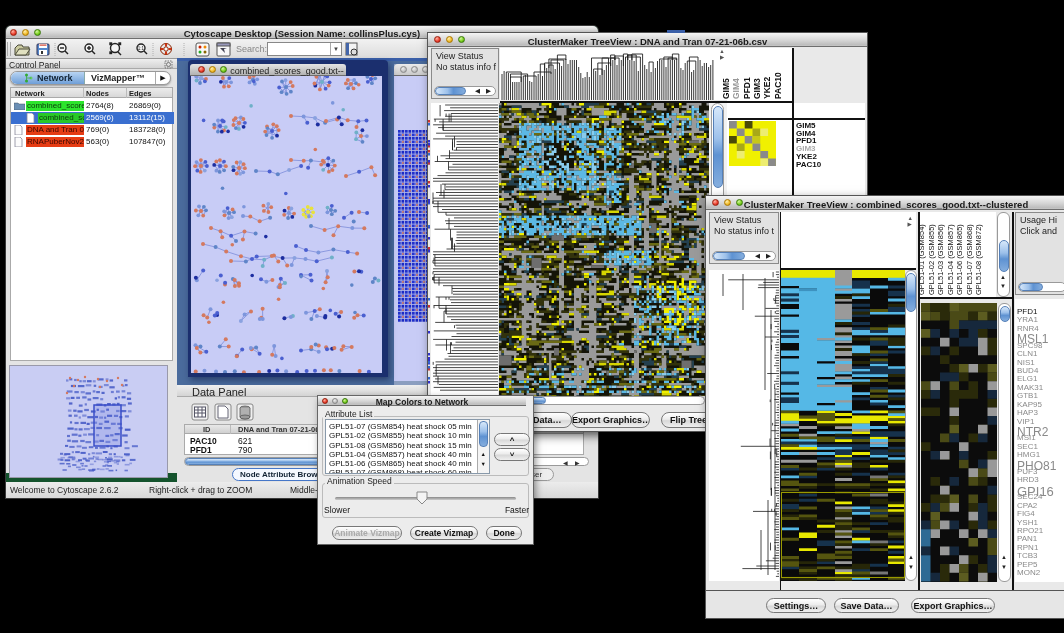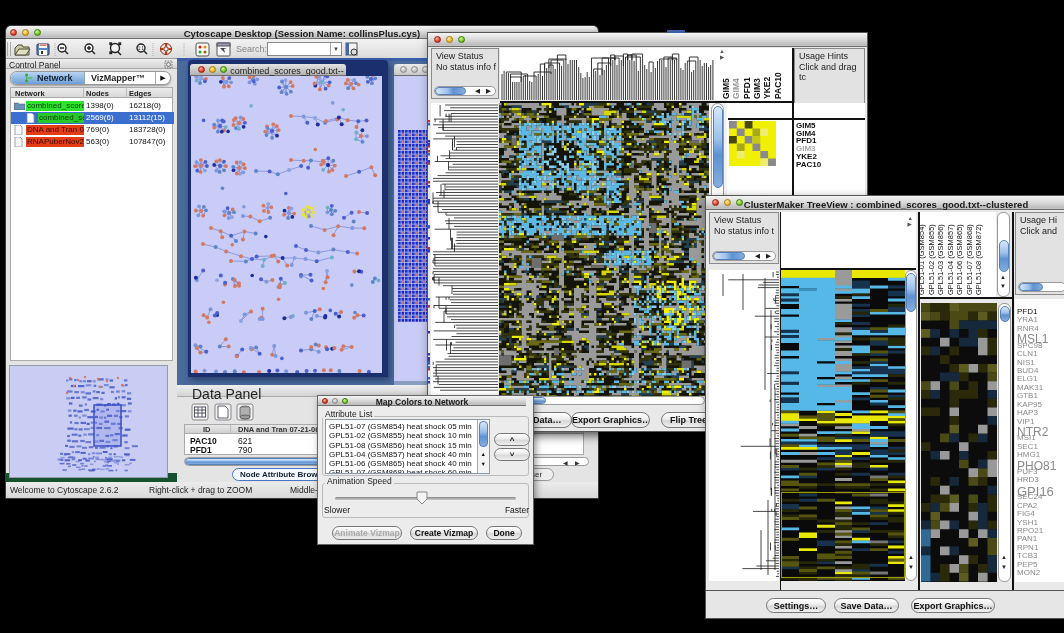--- a/index.html
+++ b/index.html
@@ -114,22 +114,22 @@
         <span class="ab" style="left:118px;top:1px">Edges</span>
         <i class="ab" style="left:72px;top:0;height:10px;border-left:1px solid #bbb"></i>
         <i class="ab" style="left:115px;top:0;height:10px;border-left:1px solid #bbb"></i>
       </div>
       <div class="ab" style="left:4px;top:39px;width:163px;height:263px;background:#fff;border:1px solid #aaa;border-top:none;font-size:8px;color:#111">
         <div class="ab" style="left:0;top:2px;width:163px;height:12px;">
           <svg class="ab" style="left:3px;top:2px" width="11" height="8">
             <path d="M0 1h4l1 1h6v6H0z" fill="#6b8fb5" stroke="#456" stroke-width=".5"></path>
           </svg>
           <span class="ab" style="left:15px;top:1px;background:#2ce42c;color:#0a3a0a;padding:0 1px;height:10px;width:58px;white-space:nowrap;overflow:hidden">combined_scores_</span>
-          <span class="ab" style="left:75px;top:1px;color:#111">1398(0)</span>
-          <span class="ab" style="left:118px;top:1px;color:#111">16218(0)</span>
+          <span class="ab" style="left:75px;top:1px;color:#111">2764(8)</span>
+          <span class="ab" style="left:118px;top:1px;color:#111">26869(0)</span>
         </div>
         <div class="ab" style="left:0;top:14px;width:163px;height:12px;background:#3a6fd0;color:#fff;">
           <svg class="ab" style="left:15px;top:1px" width="9" height="10">
             <path d="M1 0h5l2 2v8H1z" fill="#fff" stroke="#889" stroke-width=".8"></path>
           </svg>
           <span class="ab" style="left:27px;top:1px;background:#28c828;color:#0a3a0a;padding:0 1px;height:10px;width:46px;white-space:nowrap;overflow:hidden">combined_sco</span>
           <span class="ab" style="left:75px;top:1px;color:#fff">2569(6)</span>
           <span class="ab" style="left:118px;top:1px;color:#fff">13112(15)</span>
         </div>
         <div class="ab" style="left:0;top:26px;width:163px;height:12px;">
@@ -777,21 +777,21 @@
           <circle cx="32.4" cy="226.2" r="1.8" fill="#d4795f"></circle>
           <circle cx="26.0" cy="204.2" r="1.8" fill="#8aa2e0"></circle>
           <circle cx="167.7" cy="8.8" r="1.8" fill="#d4795f"></circle>
           <circle cx="41.3" cy="168.8" r="1.8" fill="#d4795f"></circle>
           <circle cx="12.6" cy="44.4" r="1.8" fill="#4a5fd0"></circle>
           <circle cx="139.3" cy="234.4" r="1.8" fill="#4a5fd0"></circle>
         </svg></div>
     </div>
     <div class="ab" style="left:171px;top:359px;width:421px;height:97px;background:#e4e4e4">
       <div class="ab" style="left:0;top:0;width:421px;height:12px;background:linear-gradient(#efefef,#d4d4d4);border-bottom:1px solid #aaa">
-        <div class="ab" style="left:15px;top:1px;font-size:14px;color:#222">Data Panel</div>
+        <div class="ab" style="left:15px;top:1px;font-size:11px;color:#222">Data Panel</div>
       </div>
       <svg class="ab" style="left:14px;top:18px" width="75" height="20">
 <rect x="1" y="1" width="16" height="16" rx="2" fill="#f0f0f0" stroke="#888"></rect>
         <g stroke="#556" stroke-width="1">
           <rect x="3.5" y="4" width="11" height="10" fill="#fff"></rect>
           <line x1="3.5" y1="7" x2="14.5" y2="7"></line>
           <line x1="3.5" y1="10" x2="14.5" y2="10"></line>
           <line x1="7" y1="4" x2="7" y2="14"></line>
           <line x1="11" y1="4" x2="11" y2="14"></line>
         </g>
@@ -830,20 +830,21 @@
       <span class="ab" style="left:143px;top:3px">Right-click + drag  to  ZOOM</span>
       <span class="ab" style="left:284px;top:3px">Middle-click + drag  to  PAN</span>
     </div>
   </div>
 <div class="ab" style="left:428px;top:33px;width:439px;height:398px;background:#e9e9e9;box-shadow:0 0 0 1px #555,3px 4px 10px rgba(0,0,0,.7)">
     <div class="ab" style="left:239px;top:-3px;width:18px;height:4px;background:#3a5fa8"></div>
     <div class="tb" style="position:absolute;left:0;top:0;right:0;height:14px">
       <i class="tl r" style="left:6px"></i>
       <i class="tl y" style="left:18px"></i>
       <i class="tl g" style="left:30px"></i>
+      <div class="ttxt" style="top:3px;font-size:9.5px">ClusterMaker TreeView : DNA and Tran 07-21-06b.csv</div>
     </div>
     <div class="gpanel" style="left:3px;top:15px;width:68px;height:51px">View Status<br>No status info f</div>
     <div class="sbtrack" style="left:6px;top:53px;width:62px;height:10px"></div>
     <div class="sbthumb" style="left:7px;top:54px;width:31px;height:8px"></div>
     <div class="ab" style="left:47px;top:54px;font-size:6.5px;color:#222">◀</div>
     <div class="ab" style="left:58px;top:54px;font-size:6.5px;color:#222">▶</div>
     <div class="ab" style="left:72px;top:15px;width:217px;height:52px"><svg width="217" height="52" viewBox="0 0 217 52">
         <rect width="217" height="52" fill="#fff"></rect>
         <path d="M2.0 52V26M4.1 52V23M6.3 52V27M8.4 52V25M10.5 52V30M12.6 52V34M14.8 52V34M16.9 52V34M19.0 52V34M21.2 52V34M23.3 52V34M25.4 52V27M27.6 52V33M29.7 52V33M31.8 52V34M34.0 52V30M36.1 52V33M38.2 52V26M40.3 52V33M42.5 52V28M44.6 52V22M46.7 52V20M48.9 52V20M51.0 52V26M53.1 52V22M55.2 52V21M57.4 52V22M59.5 52V16M61.6 52V18M63.8 52V14M65.9 52V12M68.0 52V16M70.2 52V12M72.3 52V12M74.4 52V12M76.5 52V12M78.7 52V19M80.8 52V25M82.9 52V30M85.1 52V29M87.2 52V24M89.3 52V29M91.5 52V34M93.6 52V28M95.7 52V23M97.8 52V25M100.0 52V27M102.1 52V27M104.2 52V22M106.4 52V17M108.5 52V12M110.6 52V18M112.8 52V12M114.9 52V12M117.0 52V17M119.1 52V13M121.3 52V12M123.4 52V18M125.5 52V13M127.7 52V12M129.8 52V12M131.9 52V12M134.1 52V13M136.2 52V20M138.3 52V23M140.4 52V26M142.6 52V22M144.7 52V17M146.8 52V21M149.0 52V17M151.1 52V24M153.2 52V23M155.4 52V20M157.5 52V13M159.6 52V12M161.8 52V12M163.9 52V12M166.0 52V19M168.1 52V14M170.3 52V12M172.4 52V12M174.5 52V12M176.7 52V12M178.8 52V18M180.9 52V20M183.0 52V22M185.2 52V15M187.3 52V17M189.4 52V20M191.6 52V24M193.7 52V22M195.8 52V16M198.0 52V13M200.1 52V12M202.2 52V18M204.3 52V15M206.5 52V15M208.6 52V19M210.7 52V17M212.9 52V12M131.9 12V6H142.6V22M48.9 20V17H53.1V22M6.3 27V24H21.2V34M110.6 18V7H114.9V12M114.9 12V8H123.4V18M159.6 12V11H176.7V12M123.4 18V6H127.7V12M51.0 26V12H63.8V14M34.0 30V24H51.0V26M127.7 12V7H136.2V20M97.8 25V15H110.6V18M127.7 12V7H131.9V12M102.1 27V10H119.1V13M10.5 30V29H21.2V34M57.4 22V7H65.9V12M168.1 14V10H176.7V12M93.6 28V21H102.1V27M149.0 17V14H153.2V23M187.3 17V13H195.8V16M48.9 20V11H65.9V12M172.4 12V6H178.8V18M189.4 20V9H198.0V13M44.6 22V15H59.5V16M23.3 34V28H36.1V33M110.6 18V10H114.9V12M163.9 12V9H172.4V12M125.5 13V9H140.4V26M40.3 33V16H44.6V22M10.5 30V26H27.6V33M91.5 34V10H108.5V12" stroke="#222" stroke-width="0.9" fill="none"></path>
       </svg></div>
@@ -851,21 +852,20 @@
     <div class="ab" style="left:299px;top:15px;width:65px;height:53px;background:#fff">
       <div class="vlabel" style="left:4px;bottom:2px;font-size:8.5px;font-weight:bold;color:#111">GIM5</div>
       <div class="vlabel" style="left:14px;bottom:2px;font-size:8.5px;font-weight:bold;color:#999">GIM4</div>
       <div class="vlabel" style="left:25px;bottom:2px;font-size:8.5px;font-weight:bold;color:#111">PFD1</div>
       <div class="vlabel" style="left:35px;bottom:2px;font-size:8.5px;font-weight:bold;color:#111">GIM3</div>
       <div class="vlabel" style="left:45px;bottom:2px;font-size:8.5px;font-weight:bold;color:#111">YKE2</div>
       <div class="vlabel" style="left:56px;bottom:2px;font-size:8.5px;font-weight:bold;color:#111">PAC10</div>
     </div>
     <div class="ab" style="left:72px;top:67.5px;width:292px;height:2px;background:#111"></div>
     <div class="ab" style="left:364px;top:15px;width:2px;height:166px;background:#111"></div>
-    <div class="gpanel" style="left:366px;top:15px;width:71px;height:68px">Usage Hints<br>Click and drag tc</div>
     <div class="sbtrack" style="left:369px;top:71px;width:64px;height:10px"></div>
     <div class="sbthumb" style="left:370px;top:72px;width:32px;height:8px"></div>
     <div class="ab" style="left:412px;top:72px;font-size:6.5px;color:#222">◀</div>
     <div class="ab" style="left:423px;top:72px;font-size:6.5px;color:#222">▶</div>
     <div class="ab" style="left:3px;top:70px;width:67px;height:292px"><svg width="67" height="292" viewBox="0 0 67 292">
         <rect width="67" height="292" fill="#fff"></rect>
         <path d="M67 2.0H14.1M67 4.8H19.1M67 7.6H13.1M67 10.5H20.1M67 13.3H14.1M67 16.1H2.9M67 18.9H8.1M67 21.8H2.1M67 24.6H7.1M67 27.4H12.1M67 30.2H5.1M67 33.1H14.1M67 35.9H2.1M67 38.7H25.5M67 41.5H25.5M67 44.4H25.5M67 47.2H22.5M67 50.0H18.5M67 52.8H9.5M67 55.6H14.5M67 58.5H3.7M67 61.3H21.5M67 64.1H17.5M67 66.9H17.5M67 69.8H14.5M67 72.6H6.5M67 75.4H2.0M67 78.2H2.0M67 81.1H11.0M67 83.9H15.0M67 86.7H14.0M67 89.5H5.0M67 92.4H8.0M67 95.2H2.0M67 98.0H2.5M67 100.8H2.7M67 103.6H2.0M67 106.5H11.0M67 109.3H7.0M67 112.1H15.0M67 114.9H23.0M67 117.8H14.0M67 120.6H15.0M67 123.4H23.0M67 126.2H3.5M67 129.1H25.5M67 131.9H25.5M67 134.7H25.5M67 137.5H24.5M67 140.4H25.5M67 143.2H22.5M67 146.0H15.5M67 148.8H2.1M67 151.6H2.0M67 154.5H4.0M67 157.3H2.0M67 160.1H2.0M67 162.9H3.9M67 165.8H2.0M67 168.6H2.0M67 171.4H3.2M67 174.2H2.0M67 177.1H2.0M67 179.9H3.0M67 182.7H12.0M67 185.5H21.0M67 188.4H22.0M67 191.2H22.0M67 194.0H4.7M67 196.8H19.0M67 199.6H20.0M67 202.5H2.6M67 205.3H8.0M67 208.1H13.0M67 210.9H15.0M67 213.8H16.0M67 216.6H20.0M67 219.4H4.2M67 222.2H24.5M67 225.1H25.5M67 227.9H2.8M67 230.7H25.5M67 233.5H20.5M67 236.4H2.1M67 239.2H24.5M67 242.0H4.4M67 244.8H22.5M67 247.6H20.5M67 250.5H16.5M67 253.3H17.5M67 256.1H13.5M67 258.9H4.5M67 261.8H5.2M67 264.6H2.0M67 267.4H3.8M67 270.2H2.0M67 273.1H2.0M67 275.9H4.0M67 278.7H2.0M67 281.5H8.0M67 284.4H2.7M67 287.2H9.0M2.0 157.3V160.1M2.0 174.2V177.1M21.0 182.7V191.2M20.5 239.2V242.0M8.0 194.0V205.3M23.5 222.2V225.1M18.5 47.2V55.6M2.0 174.2V177.1M14.0 81.1V86.7M18.0 194.0V196.8M13.0 86.7V95.2M9.1 2.0V13.3M13.0 208.1V219.4M7.0 273.1V281.5M7.0 98.0V109.3M3.2 171.4V179.9M12.1 21.8V27.4M25.5 44.4V47.2M2.0 174.2V177.1M23.5 33.1V44.4M17.5 58.5V66.9M19.5 126.2V137.5M23.5 140.4V148.8M2.0 95.2V100.8M3.0 154.5V157.3M3.0 202.5V205.3M5.2 261.8V273.1M15.0 205.3V210.9M21.5 134.7V146.0M15.5 236.4V247.6M12.1 16.1V27.4M20.5 134.7V146.0M18.0 114.9V126.2M3.9 151.6V162.9M2.0 89.5V95.2M2.0 98.0V100.8M10.0 81.1V92.4M18.1 10.5V18.9M15.0 202.5V210.9M2.0 168.6V171.4M19.5 239.2V250.5M21.5 38.7V47.2M15.0 194.0V196.8M2.2 258.9V261.8M6.5 52.8V58.5M4.1 16.1V18.9M21.5 35.9V47.2M20.1 10.5V18.9M15.1 10.5V13.3M8.0 174.2V182.7M15.0 109.3V112.1" stroke="#1a1a1a" stroke-width="0.8" fill="none"></path>
       </svg></div>
     <svg class="ab" style="left:0;top:70px" width="3" height="292">
       <rect x="0" y="134" width="2" height="2.5" fill="#33c"></rect>

